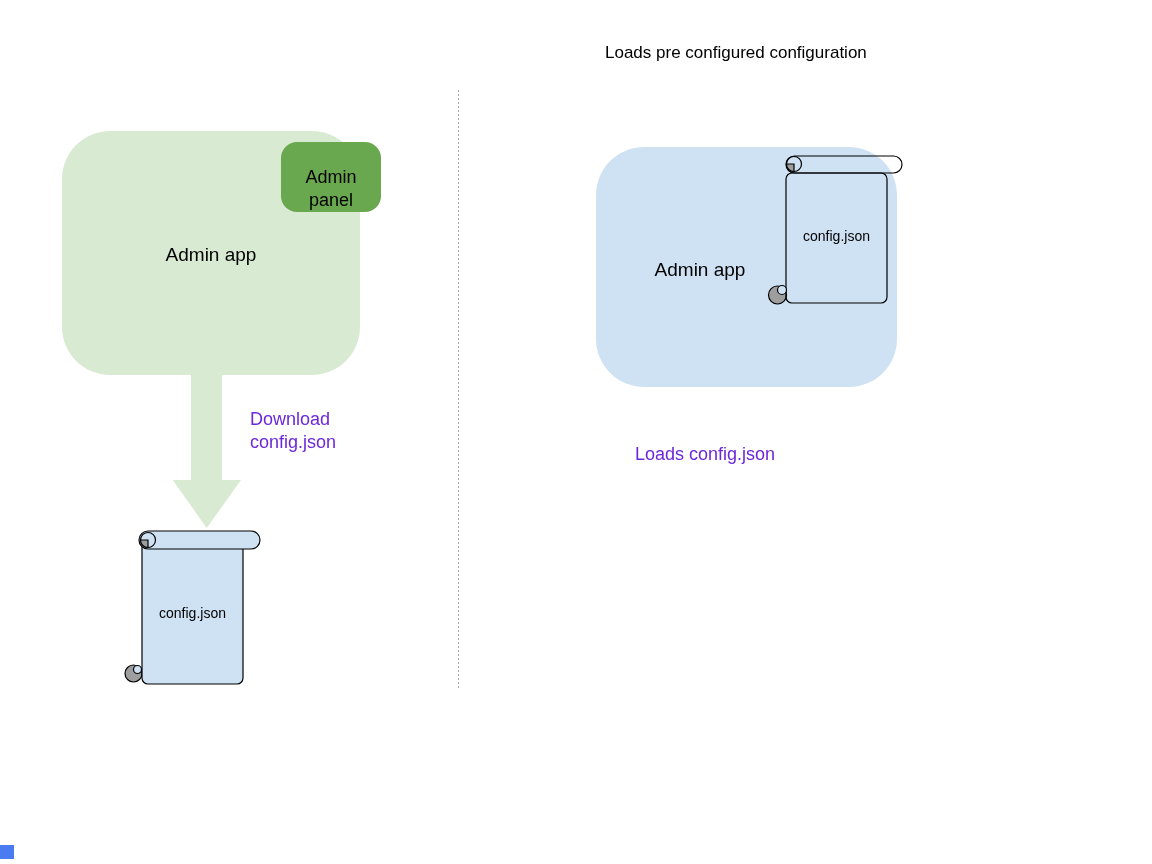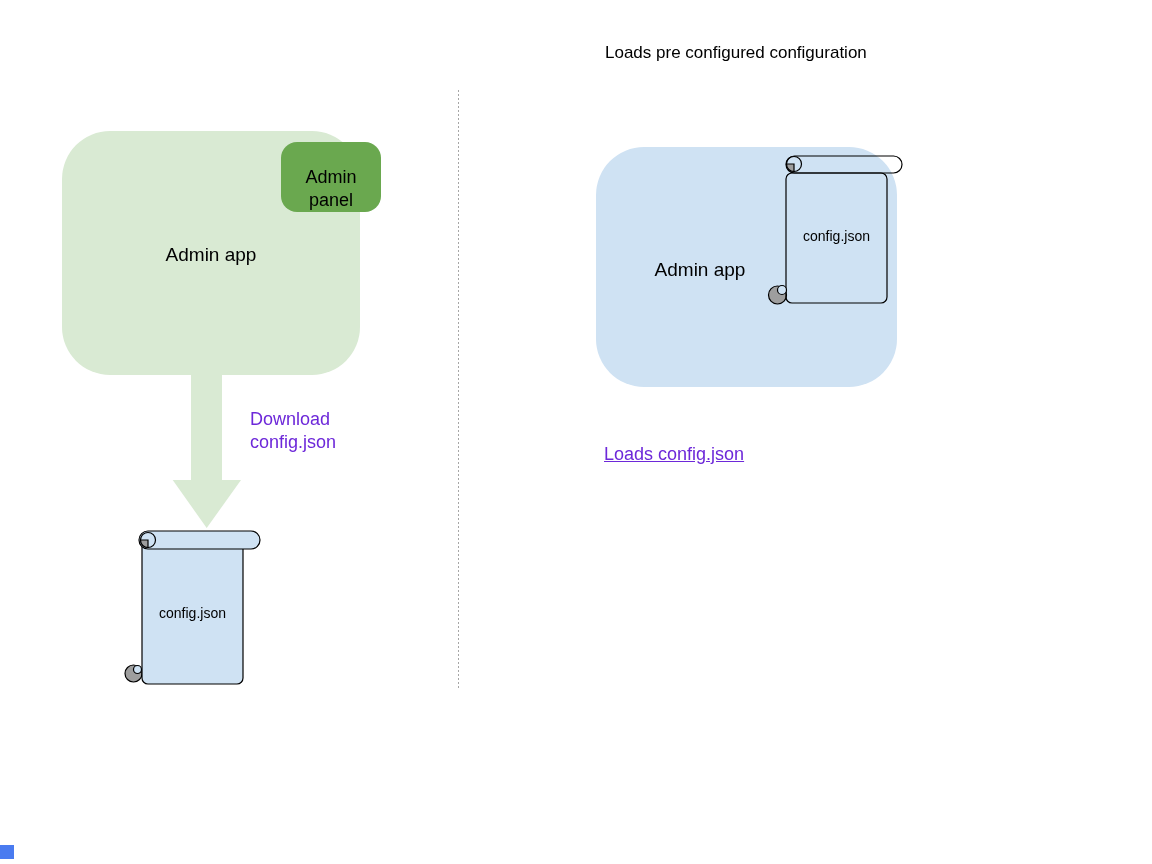--- a/index.html
+++ b/index.html
@@ -29,21 +29,21 @@
 
   .admin-panel{left:281px;top:142px;width:100px;height:70px;border-radius:16px;
     background:var(--panel-green,#6aa84f);display:flex;align-items:flex-end;justify-content:center;}
   .admin-panel-label{font-size:18px;line-height:23px;text-align:center;color:#000;}
 
   .arrow-svg{left:170px;top:375px;width:75px;height:155px;}
   .arrow-shape{fill:var(--app-green,#d9ead3);}
 
   .note{font-size:18px;line-height:23px;color:#6d28d9;white-space:pre-line;}
   .download-note{left:250px;top:408px;}
-  .loads-note{left:604px;top:443px;text-decoration:underline;}
+  .loads-note{left:635px;top:443px;}
 
   .scroll-svg{overflow:visible;}
   .scroll-left{left:122px;top:527px;width:142px;height:162px;}
   .scroll-right{left:770px;top:150px;width:140px;height:160px;}
   .stroke{stroke:#000;stroke-width:1.2;}
   .fill-blue{fill:var(--scroll-blue,#cfe2f3);}
   .fill-gray{fill:var(--curl-gray,#9e9e9e);}
   .fill-none{fill:none;}
 
   .scroll-label{font-size:14px;color:#000;text-align:center;}

